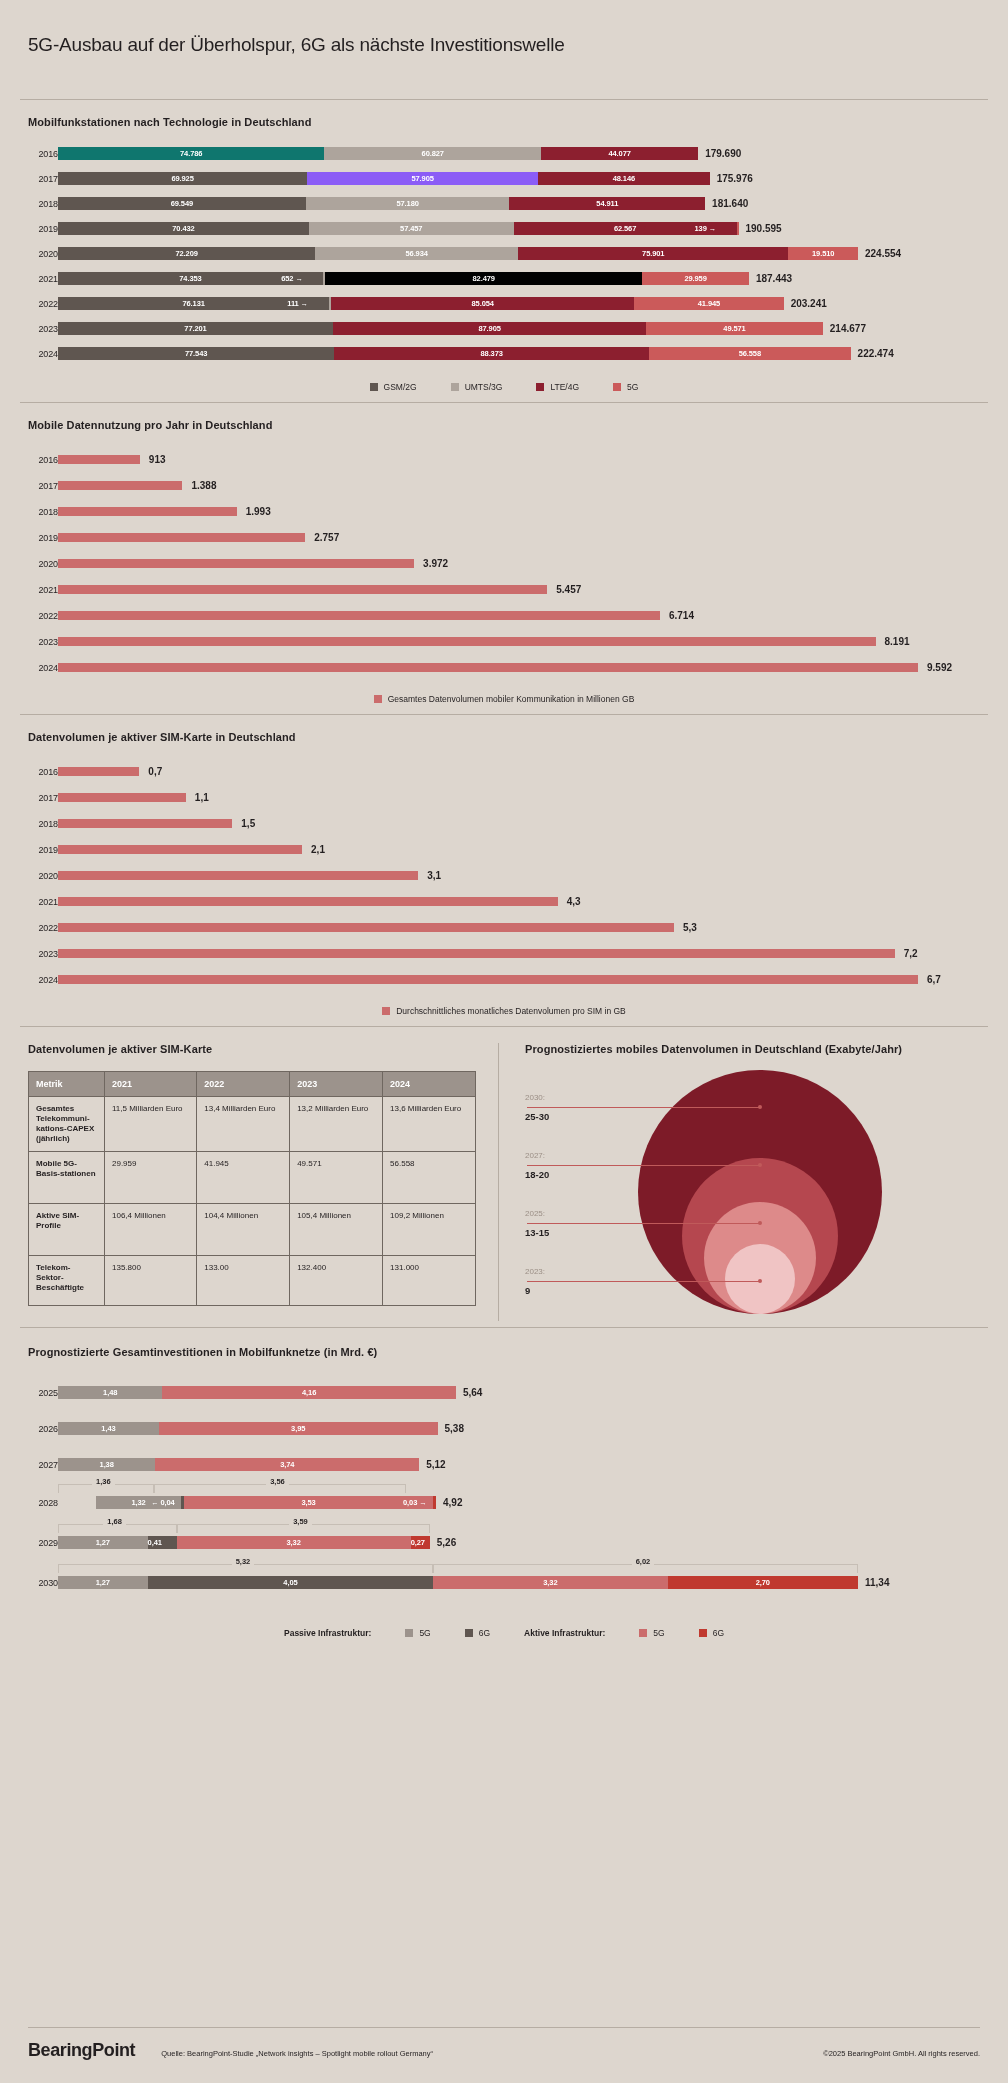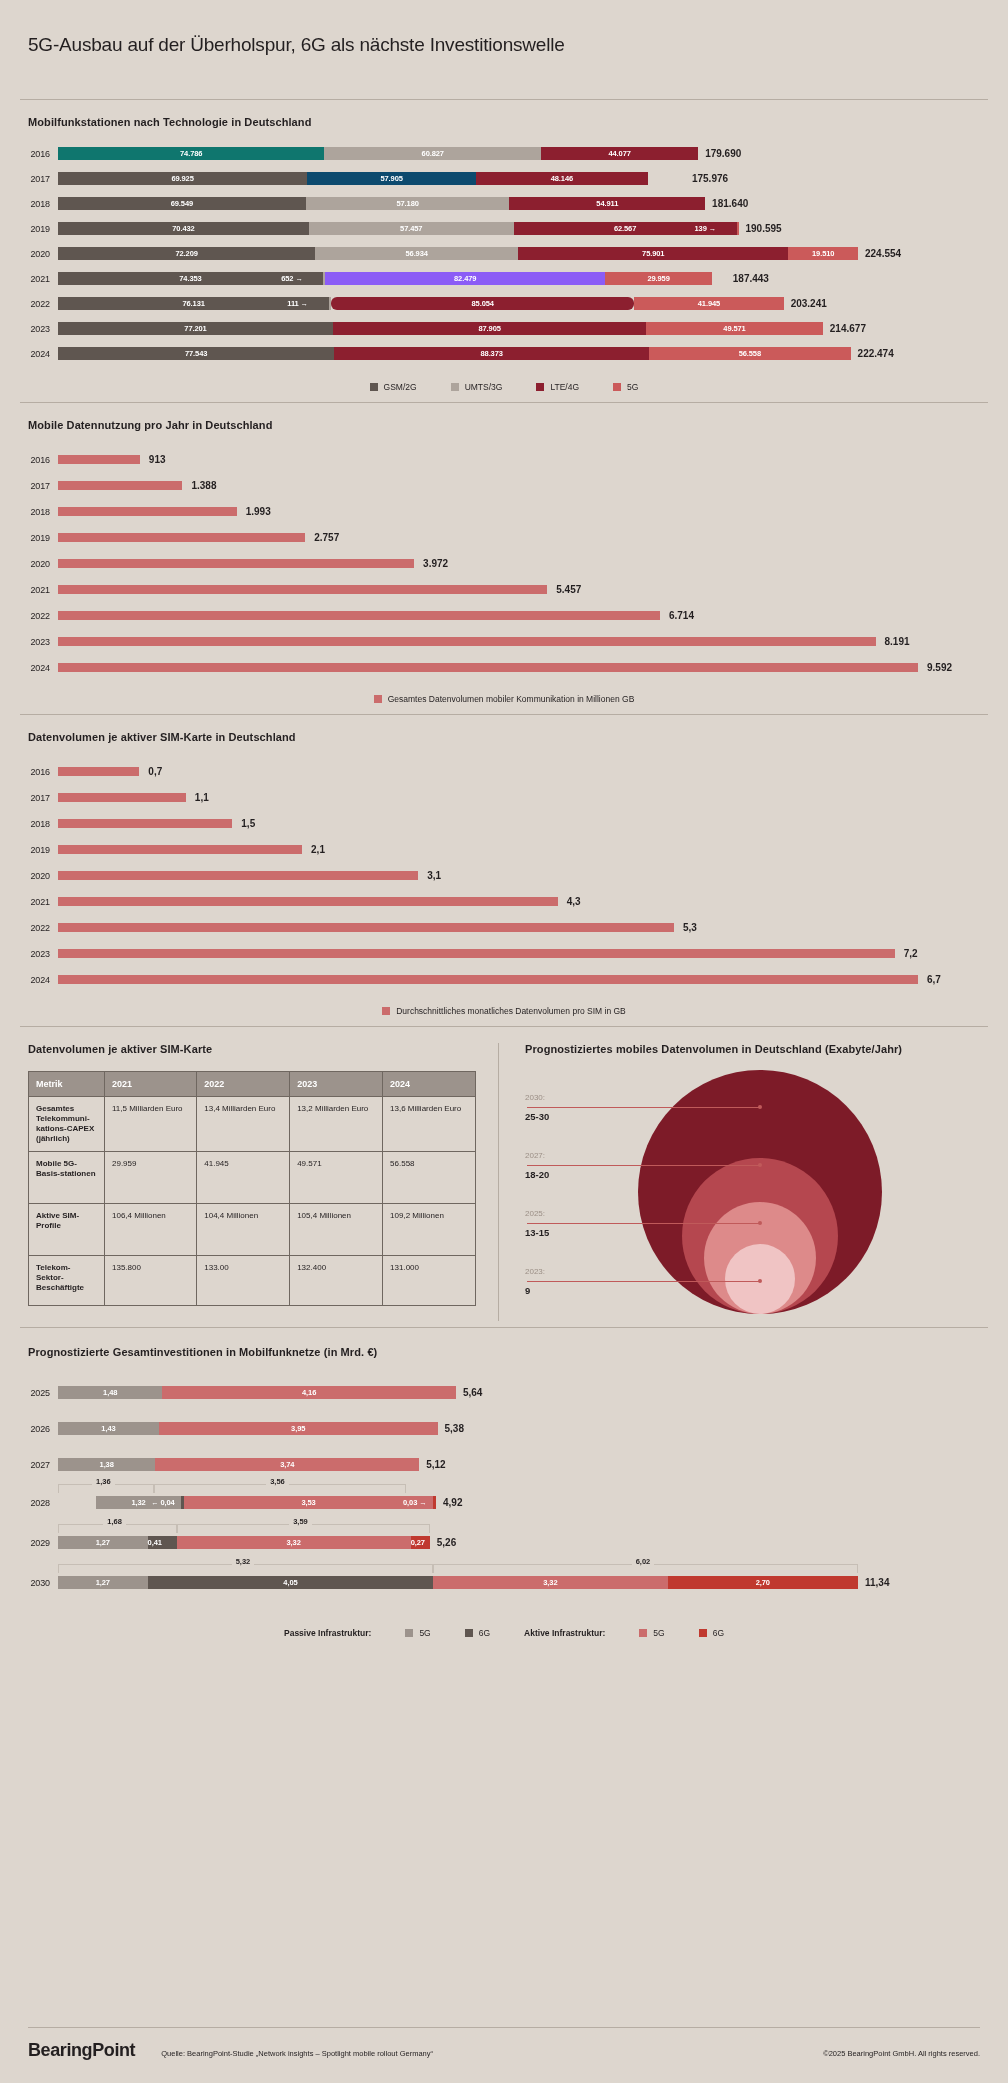--- a/index.html
+++ b/index.html
@@ -19,21 +19,21 @@
   .h-sub   { font-size:19px; font-weight:400; letter-spacing:-.2px; line-height:1.4; margin-top:2px; }
 
   .divider { height:1px; background:#b6ada3; margin:0 20px; }
 
   .section { padding:16px 28px 10px 28px; }
   .sec-title { font-size:11px; font-weight:bold; letter-spacing:.1px; margin-bottom:16px; }
 
   
   .rows { display:flex; flex-direction:column; }
   .row { display:flex; align-items:center; height:20px; margin-bottom:5px; }
-  .ylab { width:30px; font-size:9px; text-align:right; padding-right:8px; flex:0 0 30px; letter-spacing:-.1px;}
+  .ylab { width:30px; font-size:9px; text-align:right; flex:0 0 30px; letter-spacing:-.1px;}
   .track { position:relative; display:flex; align-items:center; height:13px; flex:1 1 auto; }
   .seg { height:13px; position:relative; display:flex; align-items:center; justify-content:center; }
   .seg span { font-size:7.5px; font-weight:bold; color:#fff; white-space:nowrap; letter-spacing:-.1px;}
   .total { font-size:10px; font-weight:bold; margin-left:7px; white-space:nowrap; }
   .tiny-out { font-size:7.5px; font-weight:bold; color:#fff; position:absolute; right:3px; white-space:nowrap;}
 
   
   .legend { display:flex; justify-content:center; align-items:center; gap:34px; margin-top:13px; }
   .lg { display:flex; align-items:center; gap:6px; font-size:8.5px; }
   .sw { width:8px; height:8px; display:inline-block; }
@@ -107,21 +107,21 @@
             </div>
           </div>
           <div class="total">179.690</div>
         </div>
         <div class="row">
           <div class="ylab">2017</div>
           <div class="track" style="flex: 0 0 626.935px;">
             <div class="seg" style="width: 249.116px; background: rgb(95, 86, 80);">
               <span>69.925</span>
             </div>
-            <div class="seg" style="width: 169px; background: #0c4a6e;">
+            <div class="seg" style="width: 231px; background: #8b5cf6;">
               <span>57.905</span>
             </div>
             <div class="seg" style="width: 171.526px; background: rgb(140, 31, 47);">
               <span>48.146</span>
             </div>
           </div>
           <div class="total">175.976</div>
         </div>
         <div class="row">
           <div class="ylab">2018</div>
@@ -176,39 +176,39 @@
         </div>
         <div class="row">
           <div class="ylab">2021</div>
           <div class="track" style="flex: 0 0 667.788px;">
             <div class="seg" style="width: 264.891px; background: rgb(95, 86, 80);">
               <span>74.353</span>
             </div>
             <div class="seg" style="width: 2.32283px; background: rgb(173, 164, 156); overflow: visible;">
               <span class="tiny-out" style="right: auto; left: -41.6772px;">652 →</span>
             </div>
-            <div class="seg" style="width: 280px; background: #8b5cf6;">
+            <div class="seg" style="width: 317px; background: #000000;">
               <span>82.479</span>
             </div>
             <div class="seg" style="width: 106.732px; background: rgb(203, 90, 90);">
               <span>29.959</span>
             </div>
           </div>
           <div class="total">187.443</div>
         </div>
         <div class="row">
           <div class="ylab">2022</div>
           <div class="track" style="flex: 0 0 724.07px;">
             <div class="seg" style="width: 271.226px; background: rgb(95, 86, 80);">
               <span>76.131</span>
             </div>
             <div class="seg" style="width: 2px; background: rgb(173, 164, 156); overflow: visible;">
               <span class="tiny-out" style="right: auto; left: -42px;">111 →</span>
             </div>
-            <div class="seg" style="width: 303.015px; background: rgb(140, 31, 47); border-radius: 6px;">
+            <div class="seg" style="width: 303.015px; background: rgb(140, 31, 47);">
               <span>85.054</span>
             </div>
             <div class="seg" style="width: 149.434px; background: rgb(203, 90, 90);">
               <span>41.945</span>
             </div>
           </div>
           <div class="total">203.241</div>
         </div>
         <div class="row">
           <div class="ylab">2023</div>

